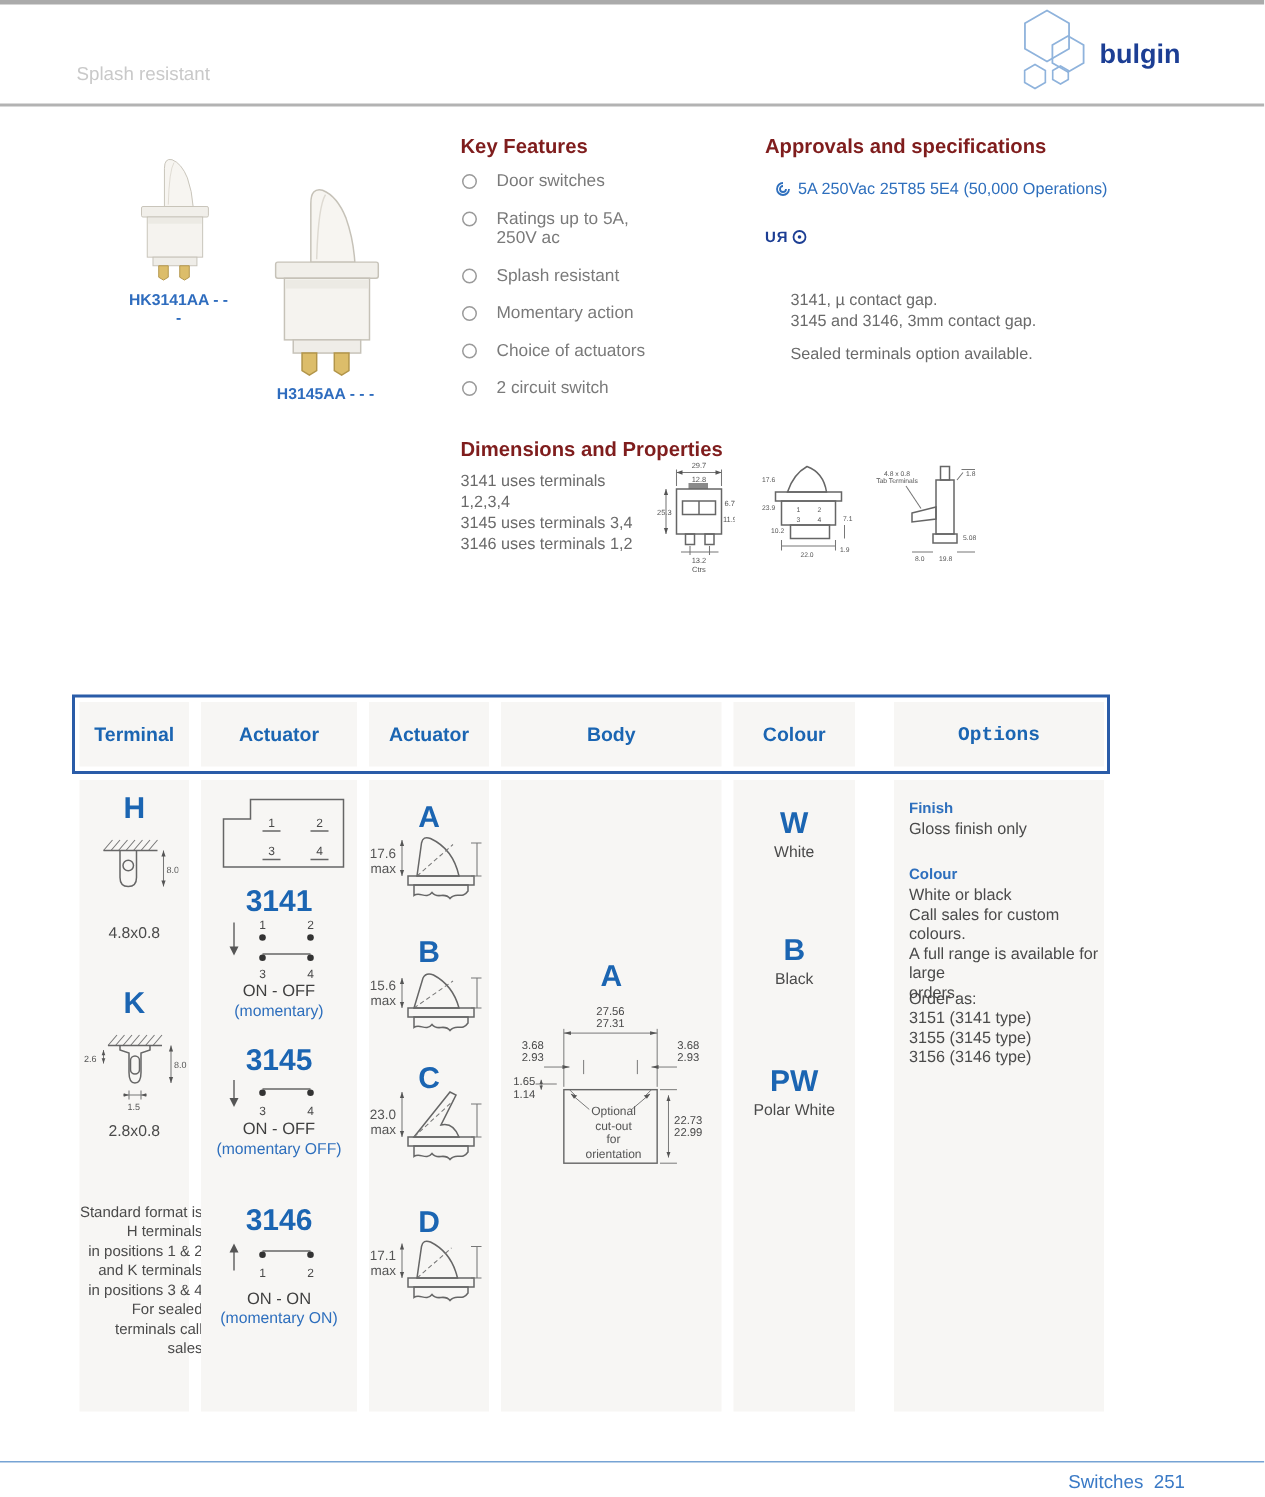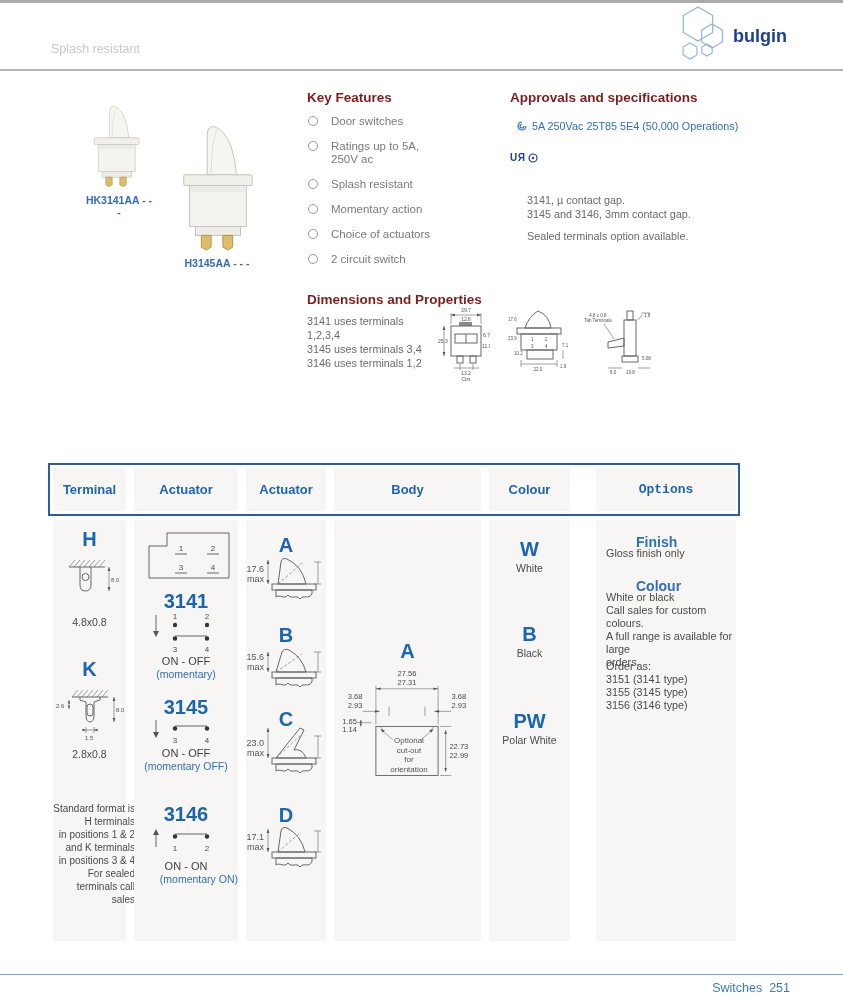--- a/index.html
+++ b/index.html
@@ -25,21 +25,21 @@
   .hcell{position:absolute;top:3px;height:43px;background:#f7f6f4;display:flex;
          align-items:center;justify-content:center;font-size:13px;font-weight:bold;color:#1b65b2;}
   .col{position:absolute;top:520px;height:421px;background:#f7f6f4;}
   .code{position:absolute;left:0;width:100%;text-align:center;font-size:20px;
         font-weight:bold;color:#1b65b2;}
   .cap{position:absolute;left:0;width:100%;text-align:center;font-size:10.5px;color:#4a4a4a;}
   .act-lab{position:absolute;font-size:9px;color:#555;line-height:10px;text-align:right;
            white-space:pre-line;}
   .fn-act{position:absolute;left:0;width:100%;text-align:center;font-size:11px;color:#3f3f3f;}
   .fn-note{position:absolute;left:0;width:100%;text-align:center;font-size:10.5px;color:#2e6fbd;}
-  .opt-h{font-size:14px;font-weight:bold;color:#2e6fbd;margin-left:30px;}
+  .opt-h{font-size:10px;font-weight:bold;color:#2e6fbd;}
   .opt-t{font-size:10.8px;color:#4a4a4a;line-height:13px;}
   .note-c{font-size:10px;color:#4a4a4a;line-height:13px;text-align:right;white-space:pre-line;}
   .foot-line{position:absolute;left:0;top:974px;width:100%;height:0;border-top:1.5px solid #76a3d4;}
   .foot-txt{position:absolute;top:981px;right:53px;font-size:12.5px;color:#3a7ac6;}
   svg .ln{stroke:#666;fill:none;stroke-width:1;}
   svg .lnf{stroke:#666;stroke-width:1;}
   svg .thin{stroke:#777;fill:none;stroke-width:.7;}
   svg .dim{font-size:6px;fill:#555;font-family:"Liberation Sans",sans-serif;}
   svg .dim5{font-size:5px;fill:#555;font-family:"Liberation Sans",sans-serif;}
   svg .dim45{font-size:4.5px;fill:#555;font-family:"Liberation Sans",sans-serif;}
@@ -301,21 +301,21 @@
     <svg class="abs" style="left:10px;top:305px;" width="84" height="32" viewBox="0 0 84 32">
       <line class="lnf" x1="12" y1="9" x2="12" y2="22"></line>
         <polygon class="ah" points="9,10 15,10 12,4"></polygon>
       <line class="lnf" x1="31" y1="9" x2="63" y2="9" stroke-width="1.4"></line>
       <circle cx="31" cy="11.5" r="2.2" fill="#333"></circle>
         <circle cx="63" cy="11.5" r="2.2" fill="#333"></circle>
       <text class="num" x="31" y="26" text-anchor="middle">1</text>
       <text class="num" x="63" y="26" text-anchor="middle">2</text>
     </svg>
     <div class="fn-act" style="top:340px;">ON - ON</div>
-    <div class="fn-note" style="top:353px;text-align:right;">(momentary ON)</div>
+    <div class="fn-note" style="top:353px;">(momentary ON)</div>
   </div>
 
   <div class="col" style="left:246px;width:80px;">
     <div class="code" style="top:14px;">A</div>
     <div class="act-lab" style="left:0px;top:44px;width:18px;">17.6
 max</div>
     <svg class="abs" style="left:18px;top:34px;" width="58" height="52" viewBox="0 0 58 52">
       <path class="thin" d="M4,6 V30"></path>
         <polygon class="ah" points="4,6 2.6,10 5.4,10"></polygon>
         <polygon class="ah" points="4,30 2.6,26 5.4,26"></polygon>

